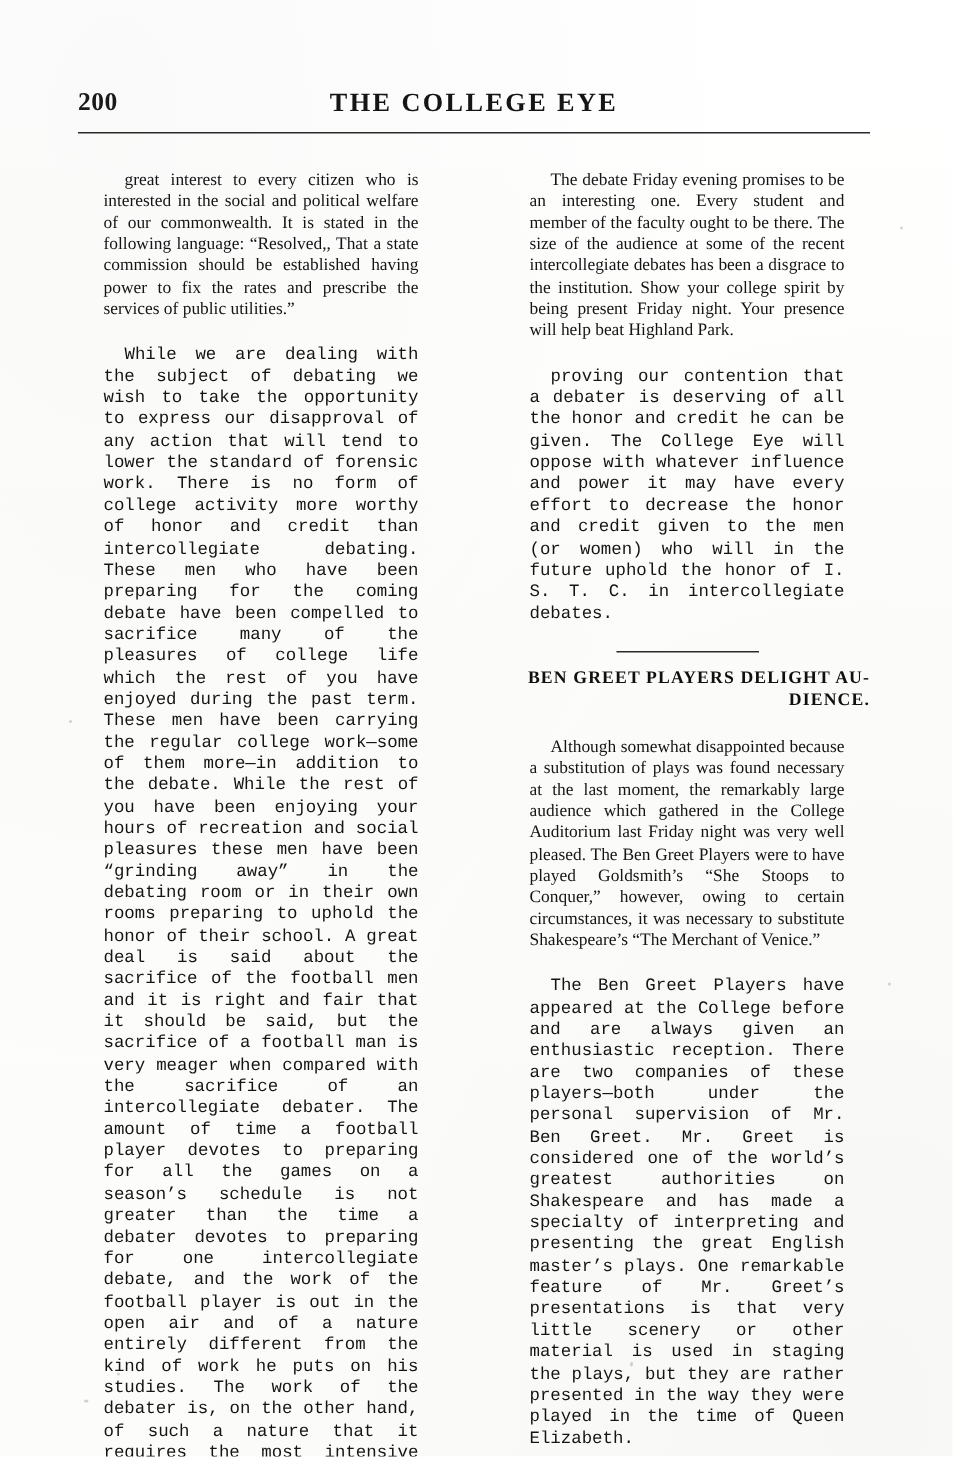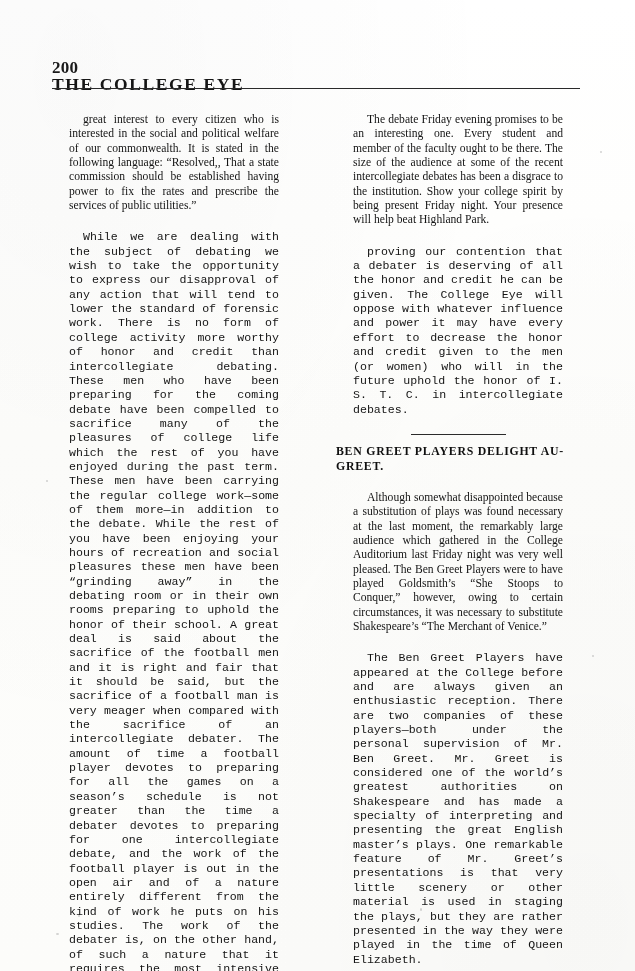--- a/index.html
+++ b/index.html
@@ -45,22 +45,23 @@
     left: 0;
     top: 0;
     font-size: 17px;
     font-weight: bold;
     letter-spacing: 0.3px;
     color: #1a1a1a;
   }
   .running-head {
     position: absolute;
     left: 0;
-    top: 16px;
+    top: 0;
     width: 528px;
+    text-align: center;
     font-size: 17.5px;
     font-weight: bold;
     letter-spacing: 1.6px;
     color: #151515;
   }
   .head-rule {
     position: absolute;
     left: 52px;
     top: 88px;
     width: 528px;
@@ -99,21 +100,21 @@
   .gap { height: 9px; }
 
   .divider {
     width: 95px;
     height: 0;
     border-top: 1.3px solid #2b2b2b;
     margin: 11px auto 9px auto;
   }
 
   .art-head {
-    text-align: left;
+    text-align: right;
     font-size: 11.8px;
     font-weight: bold;
     letter-spacing: 0.75px;
     line-height: 15px;
     margin: 0 0 2px 0;
     color: #101010;
   }
   .art-head.single { letter-spacing: 0.4px; }
 
   
@@ -153,21 +154,21 @@
 
     <div class="col col-right">
       <p>The debate Friday evening promises to be an interesting one. Every student and member of the faculty ought to be there. The size of the audience at some of the recent intercollegiate debates has been a disgrace to the institution. Show your college spirit by being present Friday night. Your presence will help beat Highland Park.</p>
       <p>proving our contention that a debater is deserving of all the honor and credit he can be given. The College Eye will oppose with whatever influence and power it may have every effort to decrease the honor and credit given to the men (or women) who will in the future uphold the honor of I. S. T. C. in intercollegiate debates.</p>
 
       <div class="divider"></div>
 
       <div>
         <div class="art-head">
           <span>BEN GREET PLAYERS DELIGHT AU-</span><br>
-          <span>GREET.</span>
+          <span>DIENCE.</span>
         </div>
         <p>Although somewhat disappointed because a substitution of plays was found necessary at the last moment, the remarkably large audience which gathered in the College Auditorium last Friday night was very well pleased. The Ben Greet Players were to have played Goldsmith’s “She Stoops to Conquer,” however, owing to certain circumstances, it was necessary to substitute Shakespeare’s “The Merchant of Venice.”</p>
         <p>The Ben Greet Players have appeared at the College before and are always given an enthusiastic reception. There are two companies of these players—both under the personal supervision of Mr. Ben Greet. Mr. Greet is considered one of the world’s greatest authorities on Shakespeare and has made a specialty of interpreting and presenting the great English master’s plays. One remarkable feature of Mr. Greet’s presentations is that very little scenery or other material is used in staging the plays, but they are rather presented in the way they were played in the time of Queen Elizabeth.</p>
       </div>
 
       <div class="divider"></div>
 
       <div>
         <div class="art-head single">SENIOR CLASS PLAYERS CHAPEL.</div>
       </div>

